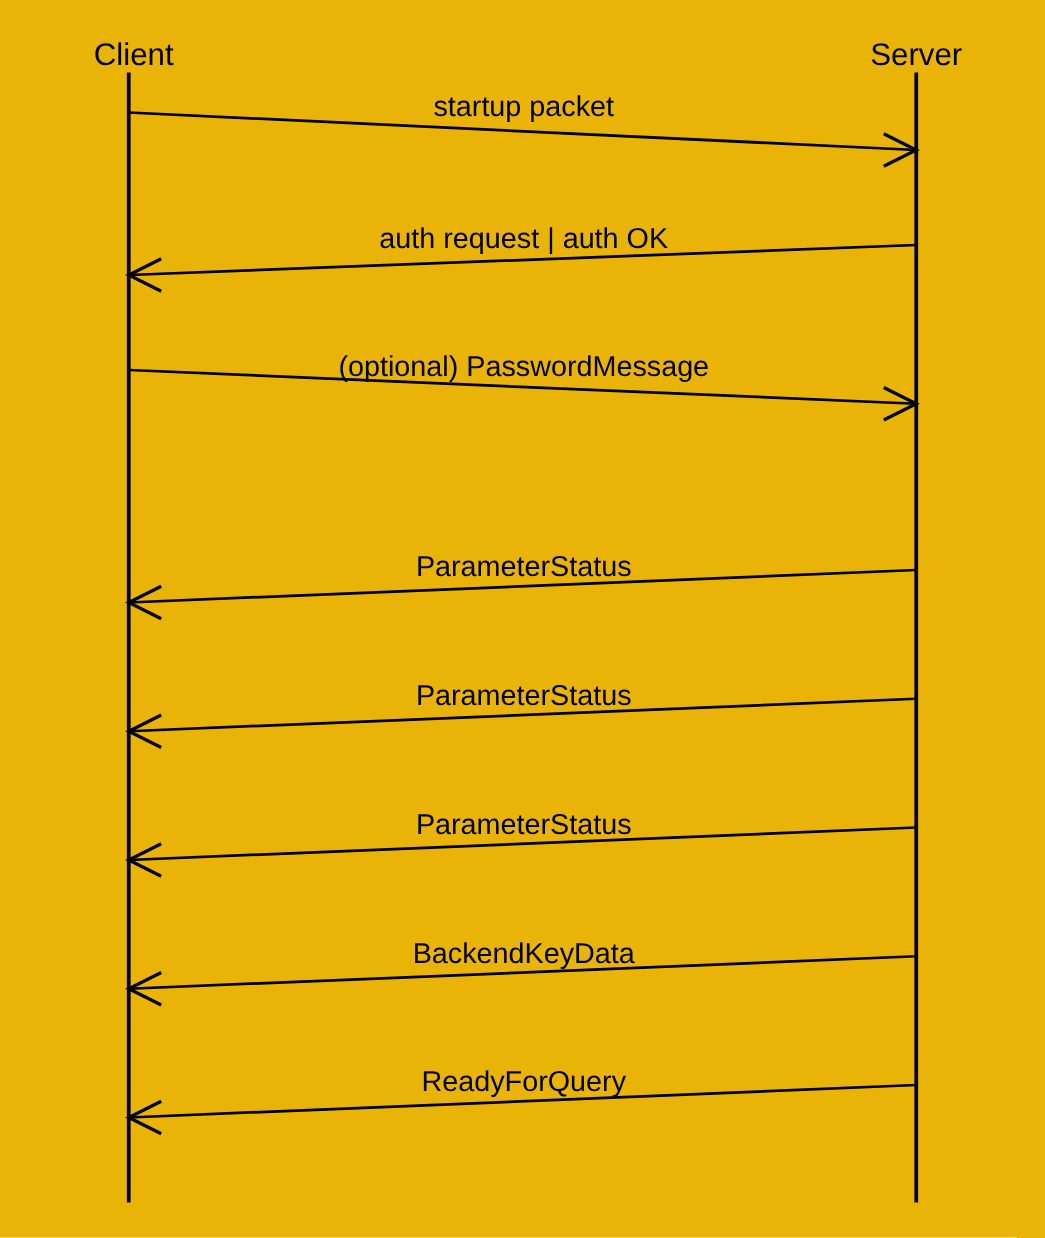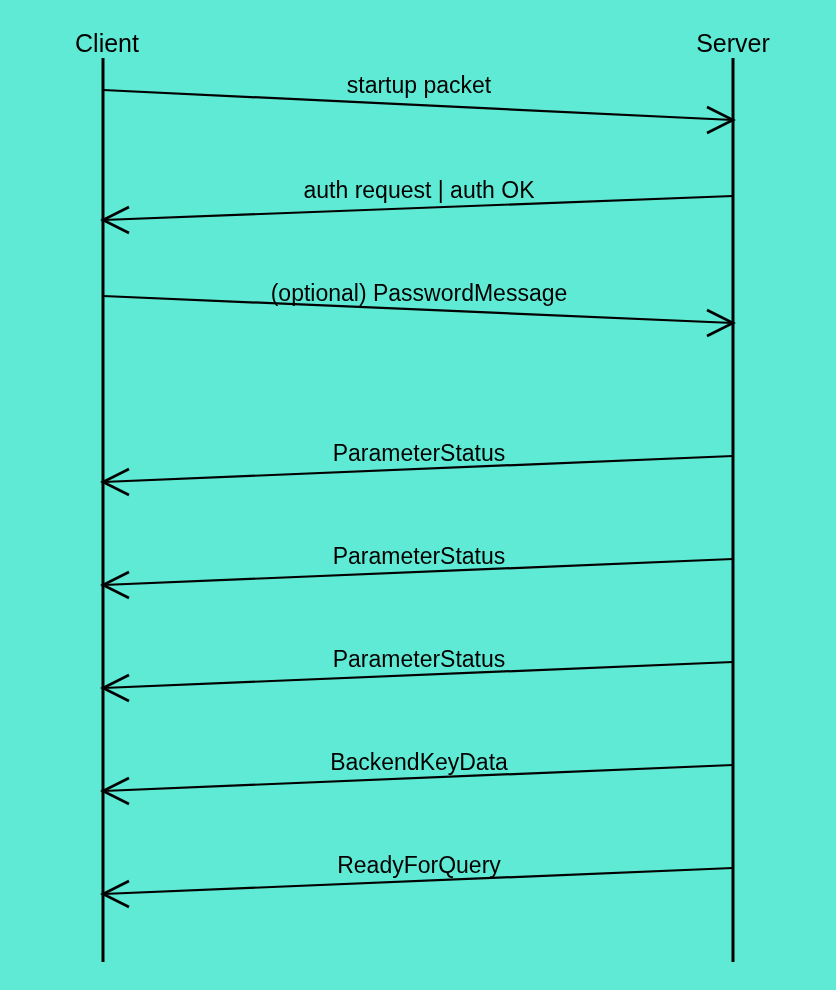--- a/index.html
+++ b/index.html
@@ -10,21 +10,21 @@
   body {
     width: 836px;
     height: 990px;
     font-family: "Liberation Sans", sans-serif;
     overflow: hidden;
   }
   #diagram-root {
     position: relative;
     width: 836px;
     height: 990px;
-    background: #5eead4;
+    background: #eab308;
   }
   svg#seq-svg {
     display: block;
     width: 836px;
     height: 990px;
   }
   .lifeline {
     stroke: #000000;
     stroke-width: 3;
     stroke-linecap: butt;

